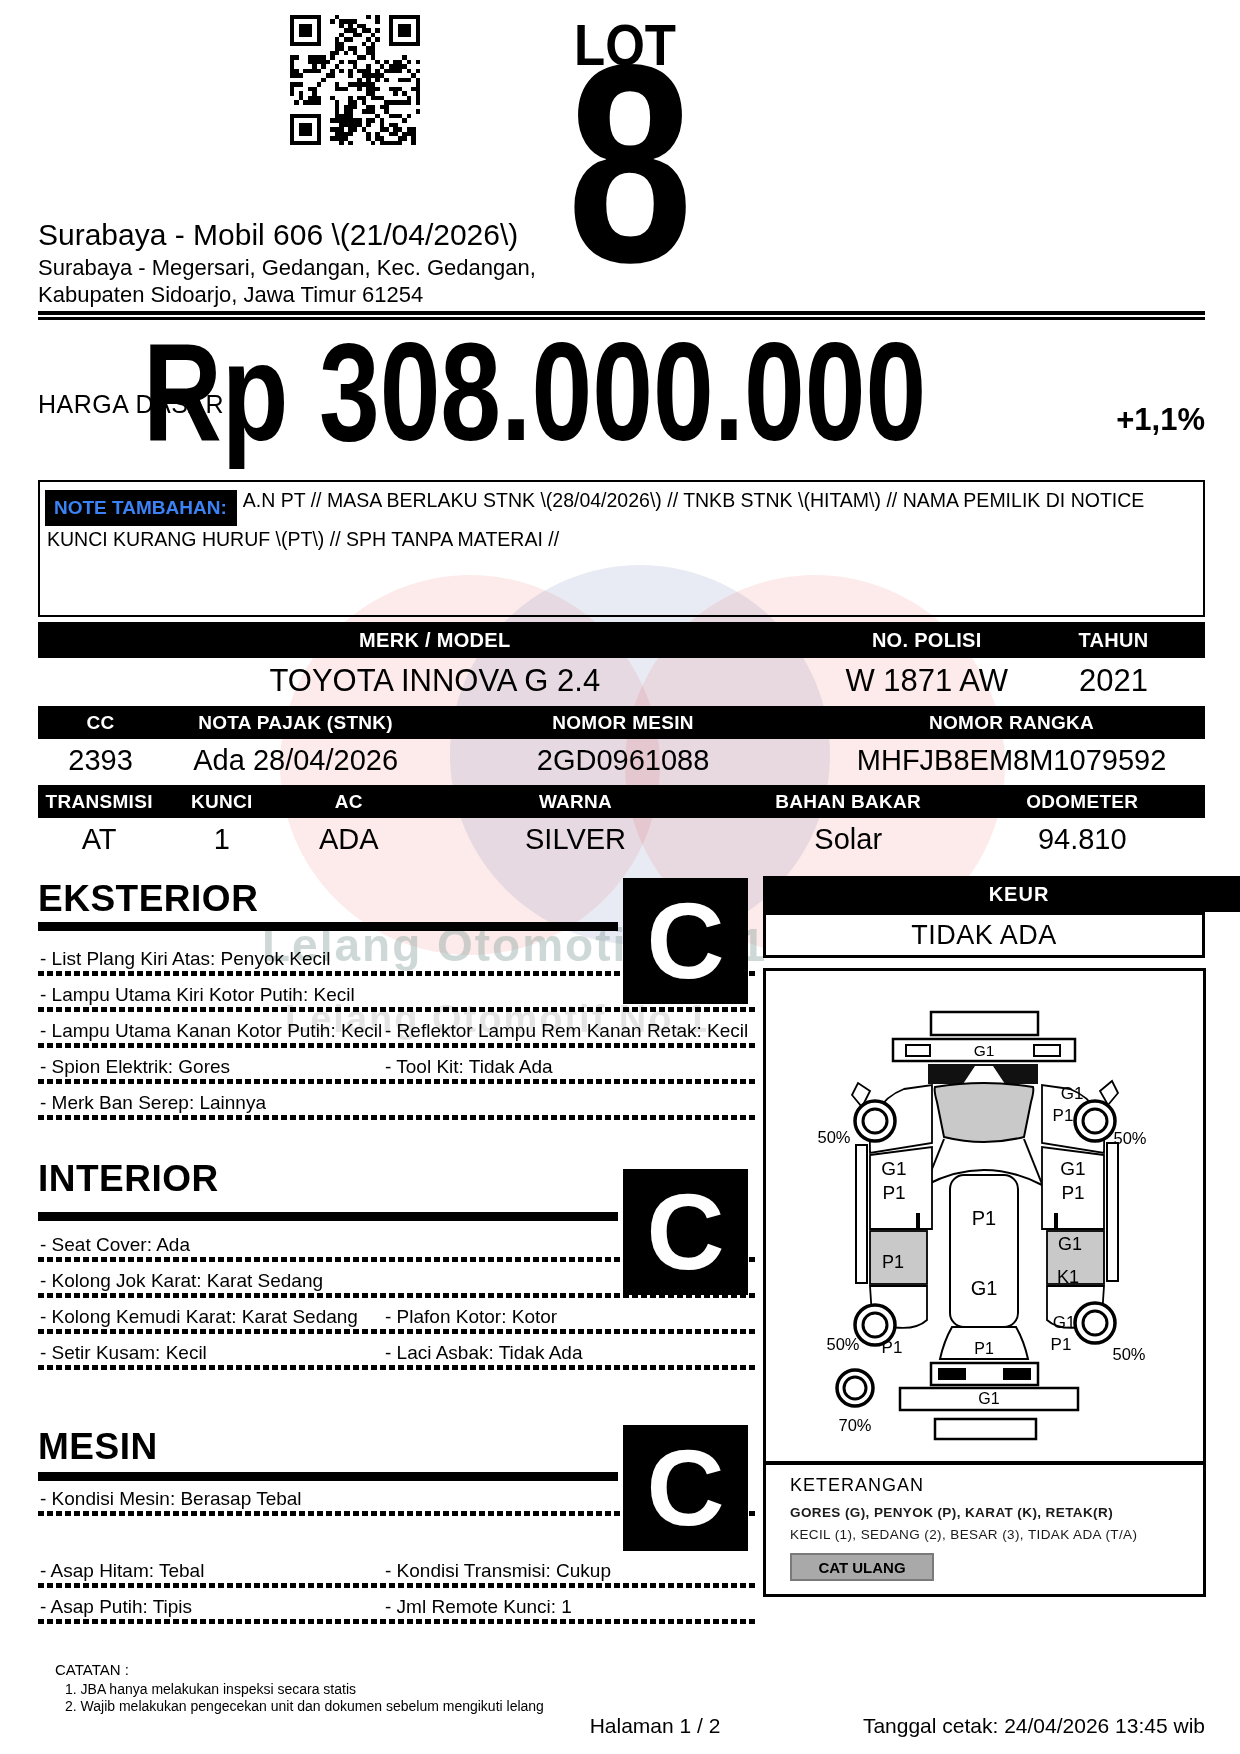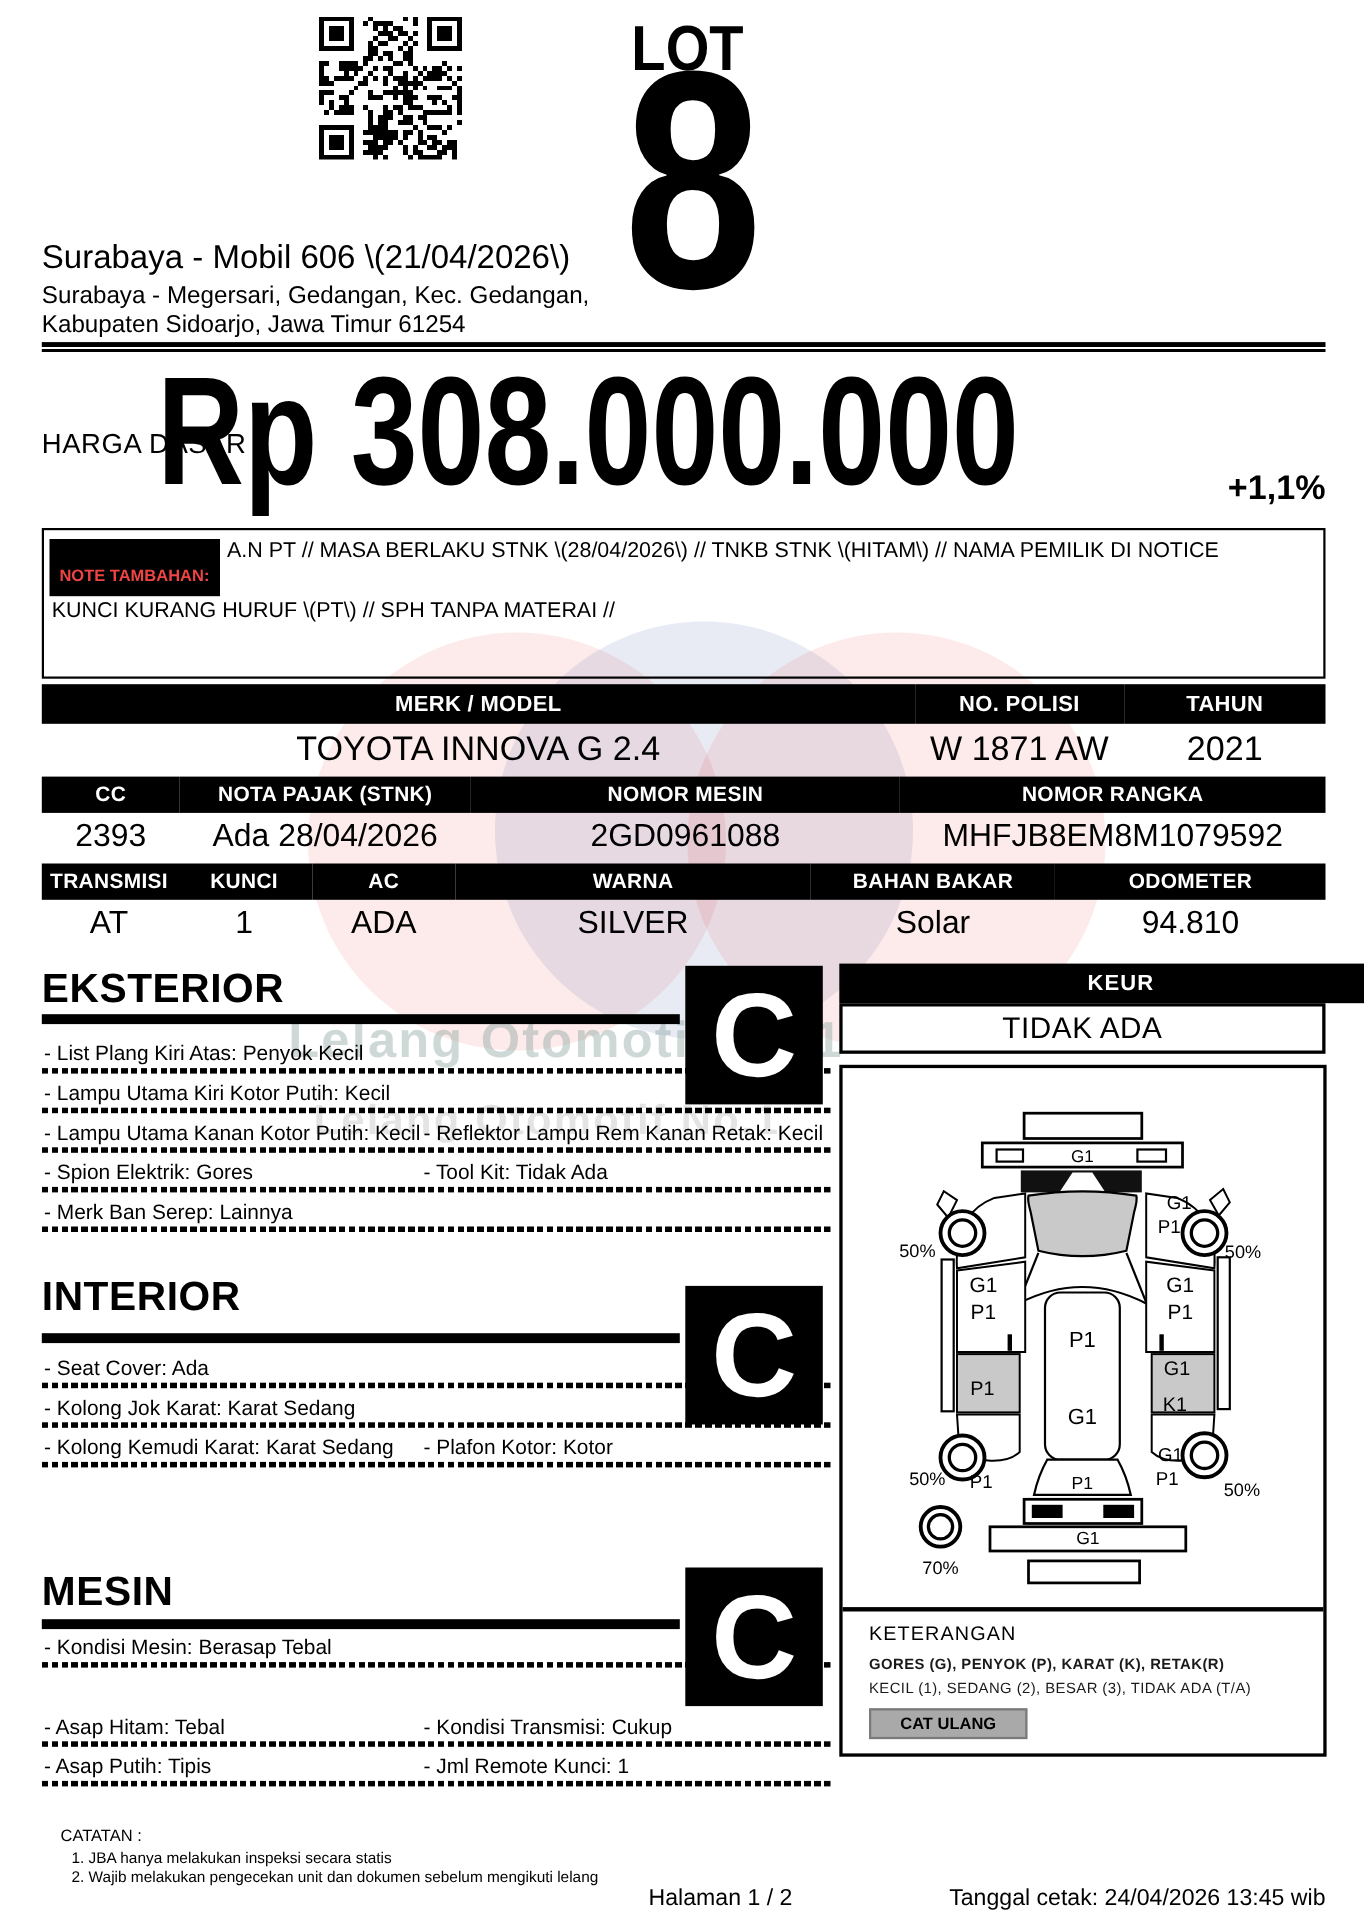--- a/index.html
+++ b/index.html
@@ -18,26 +18,26 @@
               transform:scaleX(.80);transform-origin:center;line-height:.95}
   .auction-title{left:38px;top:218px;font-size:30px}
   .addr{left:38px;font-size:22px}
   .sep-double{left:38px;top:311px;width:1167px;height:10px;
       background:linear-gradient(180deg,#000 0 4px,#fff 4px 6px,#000 6px 9px,#fff 9px)}
 
   
   .harga-label{left:38px;top:390px;font-size:25px;letter-spacing:.5px}
   .harga-value{left:143px;top:318px;font-size:140px;font-weight:bold;line-height:1.05;
                transform:scaleX(.78);transform-origin:left;white-space:nowrap}
-  .harga-inc{right:35px;top:426px;font-size:31px;font-weight:bold}
+  .harga-inc{right:35px;top:402px;font-size:31px;font-weight:bold}
 
   
   .note-box{left:38px;top:480px;width:1163px;height:133px;border:2px solid #000}
-  .note-label{display:inline-block;background:#000;color:#ef4444;font-weight:bold;font-size:15px;
-              padding:20px 10px 5px 9px;margin:3px 6px 0 5px;vertical-align:top}
+  .note-label{display:inline-block;background:#000;color:#3b82f6;font-weight:bold;font-size:19px;
+              padding:4px 10px 5px 9px;margin:3px 6px 0 5px;vertical-align:top}
   .note-line1{font-size:19.5px;line-height:27px;padding-top:5px}
   .note-line2{font-size:19.5px;line-height:27px;padding-left:7px}
 
   
   .vrow{position:absolute;left:38px;width:1167px;display:flex;}
   .vcell{display:flex;flex-direction:column}
   .vhead{background:#000;color:#fff;font-weight:bold;font-size:19px;height:33px;
          display:flex;align-items:center;justify-content:center;letter-spacing:.3px;white-space:nowrap}
   .vrow1 .vhead{height:36px;font-size:20px}
   .vval{display:flex;align-items:center;justify-content:center;font-size:29px;height:43px;white-space:nowrap}
@@ -482,20 +482,24 @@
     <span class="c2"></span>
   </div>
   <div class="sec-row" style="top:1262px">
     <span class="c1">- Kolong Jok Karat: Karat Sedang</span>
     <span class="c2"></span>
   </div>
   <div class="sec-row" style="top:1298px">
     <span class="c1">- Kolong Kemudi Karat: Karat Sedang</span>
     <span class="c2">- Plafon Kotor: Kotor</span>
   </div>
+  <div class="sec-row" style="top:1334px">
+    <span class="c1">- Setir Kusam: Kecil</span>
+    <span class="c2">- Laci Asbak: Tidak Ada</span>
+  </div>
   <div class="grade-box" style="top:1169px">C</div>
 
   <div class="sec-title" style="top:1426px">MESIN</div>
   <div class="sec-underline" style="top:1472px"></div>
   <div class="sec-row" style="top:1480px">
     <span class="c1">- Kondisi Mesin: Berasap Tebal</span>
     <span class="c2"></span>
   </div>
   <div class="sec-row" style="top:1552px">
     <span class="c1">- Asap Hitam: Tebal</span>

